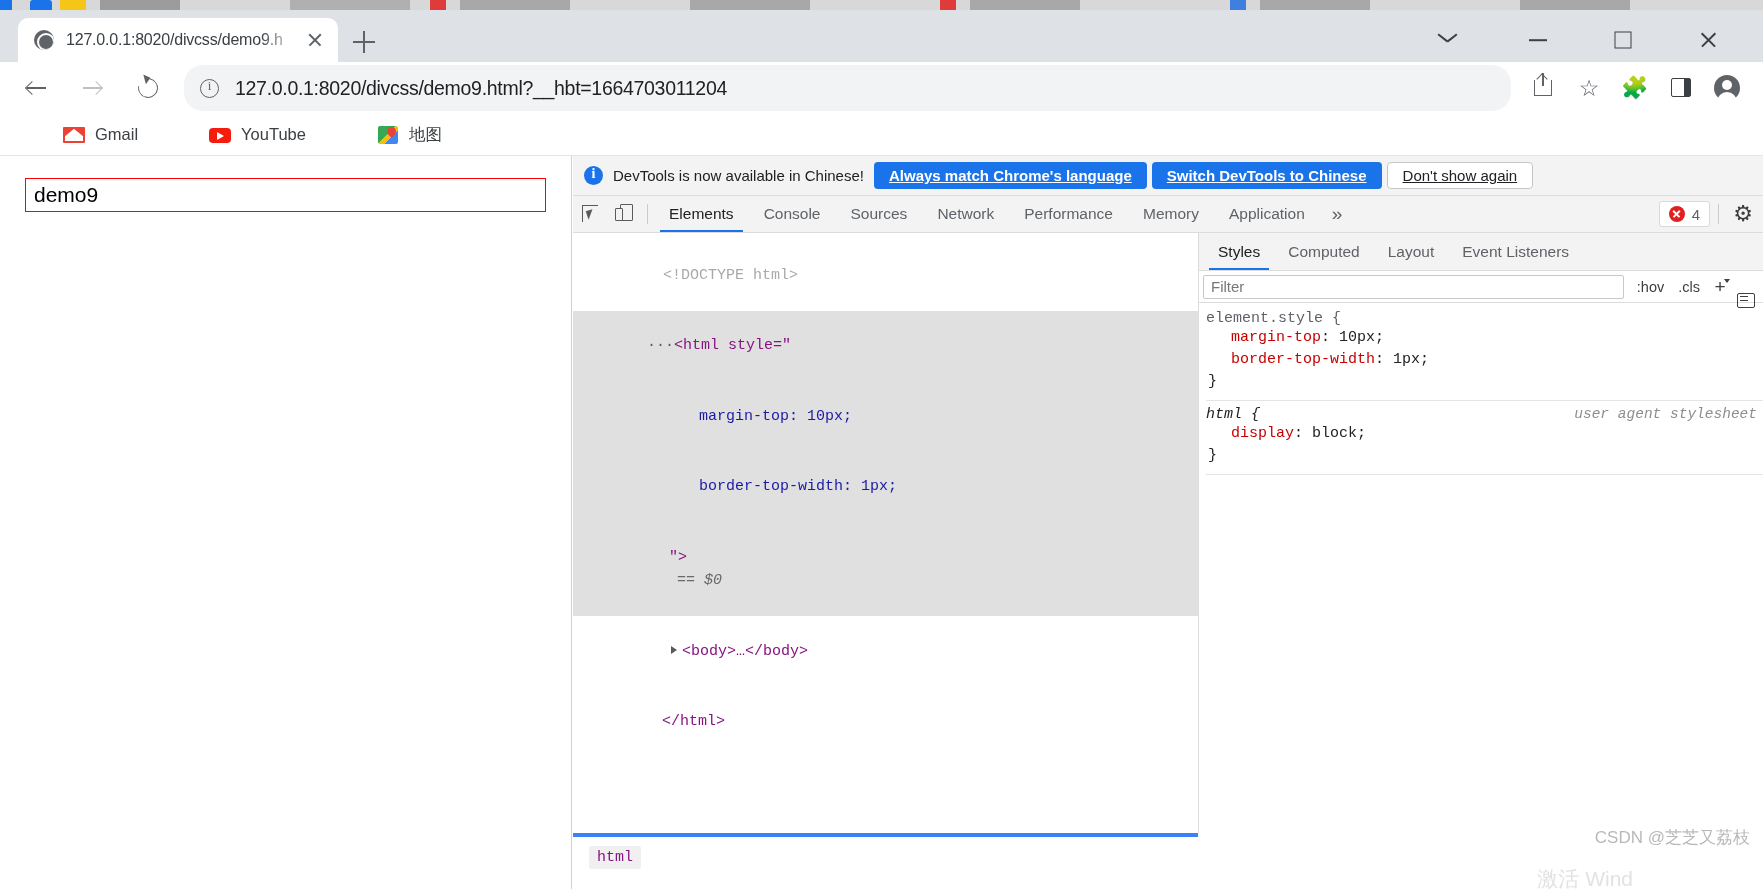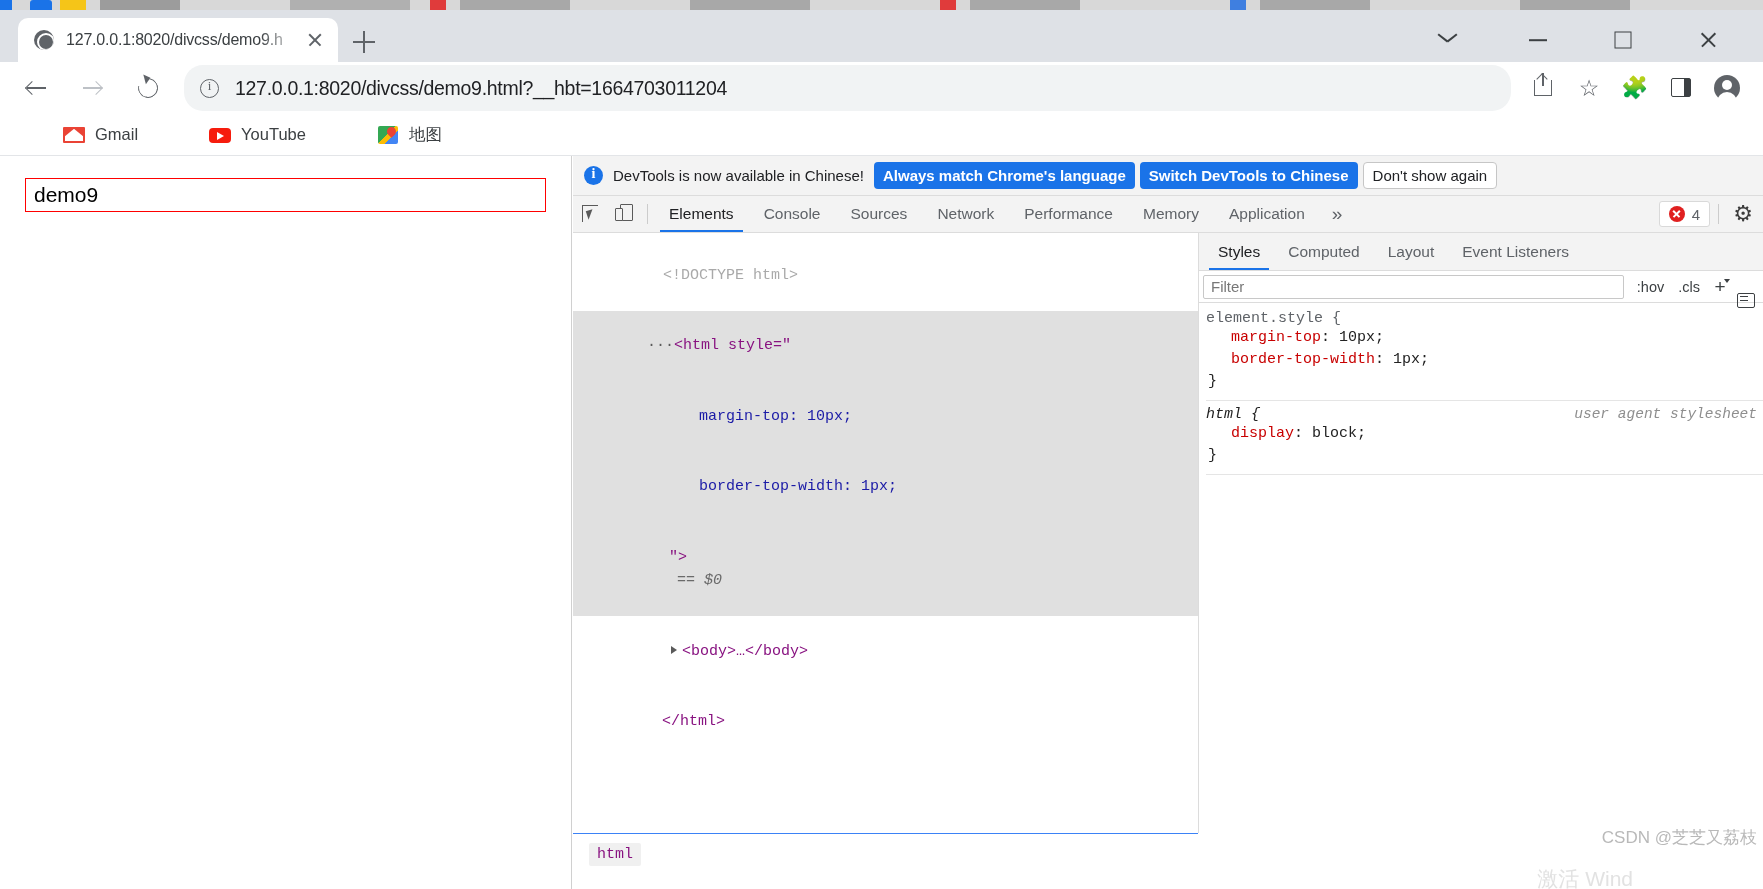--- a/index.html
+++ b/index.html
@@ -189,22 +189,22 @@
   #notice-info {
     width:19px; height:19px; border-radius:50%; background:#1a73e8;
     position:relative; flex:0 0 auto; margin-right:10px;
   }
   #notice-info:before {
     content:"i"; position:absolute; left:0; right:0; top:0px; text-align:center;
     font-size:14px; font-weight:bold; color:#fff; font-family:"Liberation Serif",serif;
   }
   #notice-text { font-size:15px; color:#202124; margin-right:10px; white-space:nowrap; }
   .notice-btn {
-    height:27px; border-radius:4px; padding:0 9px; display:flex; align-items:center;
-    font-size:15px; margin-right:5px; cursor:pointer; white-space:nowrap;
+    height:27px; border-radius:4px; padding:0 15px; display:flex; align-items:center;
+    font-size:15px; margin-right:5px; cursor:pointer; white-space:nowrap;text-decoration:underline;
   }
   .notice-btn.primary { background:#1a73e8; color:#fff; font-weight:bold; }
   .notice-btn.ghost { background:#fff; border:1px solid #c6c6c6; color:#202124; }
 
   #dt-tabs {
     position:absolute; left:0; top:40px; width:1190px; height:37px;
     background:#f3f3f3; border-bottom:1px solid #dcdcdc;
     display:flex; align-items:stretch;
   }
   .dt-tool { width:34px; position:relative; cursor:pointer; }
@@ -265,21 +265,21 @@
   .dollar { color:#6a6a6a; font-style:italic; }
   .ellipsis-mark { color:#5a5a5a; }
   .tri { display:inline-block; width:0; height:0; border-left:6px solid #5a5a5a;
          border-top:4.5px solid transparent; border-bottom:4.5px solid transparent;
          margin-right:5px; vertical-align:1px; }
 
   #dom-divider { position:absolute; left:625px; top:77px; width:1px; height:600px; background:#dcdcdc; }
 
   #dom-breadcrumb {
     position:absolute; left:0; top:677px; width:625px; height:56px;
-    border-top:1px solid #3b82f6; background:#fff;
+    border-top:4px solid #3b82f6; background:#fff;
     display:flex; align-items:flex-start; padding:9px 0 0 16px;
   }
   #dom-breadcrumb .crumb {
     font-family:"Liberation Mono", monospace; font-size:15px; color:#881280;
     background:#f0f0f0; padding:3px 8px; border-radius:2px; cursor:pointer;
   }
 
   
   #styles-pane { position:absolute; left:626px; top:77px; width:564px; height:656px; background:#fff; }
   #styles-tabs {
@@ -317,21 +317,21 @@
   .sel-name { color:#5f6368; }
   .sel-name.italic { font-style:italic; color:#222; }
   .origin { color:#8e8e8e; font-style:italic; font-size:14.5px; }
   .decl { padding-left:25px; line-height:22px; }
   .prop { color:#c80000; }
   .val { color:#222; }
   .brace { color:#222; }
   .rule-divider { border-top:1px solid #e5e5e5; margin:5px 0 5px 0; }
 
   
-  #watermark { position:absolute; right:6px; bottom:40px; font-size:17px; color:#b9b9b9;margin-left:20px; }
+  #watermark { position:absolute; right:13px; bottom:40px; font-size:17px; color:#b9b9b9;margin-left:20px; }
   #watermark2 { position:absolute; right:130px; bottom:-4px; font-size:21px; color:#e2e2e2; }
 </style>
 </head>
 <body>
 
 <div id="desktop-strip">
   <div class="seg" style="left:0;width:12px;background:#1a73e8;"></div>
   <div class="seg" style="left:30px;width:22px;background:#1a73e8;border-radius:3px;"></div>
   <div class="seg" style="left:60px;width:26px;background:#f5c518;"></div>
   <div class="seg" style="left:100px;width:80px;background:#9c9c9c;"></div>

